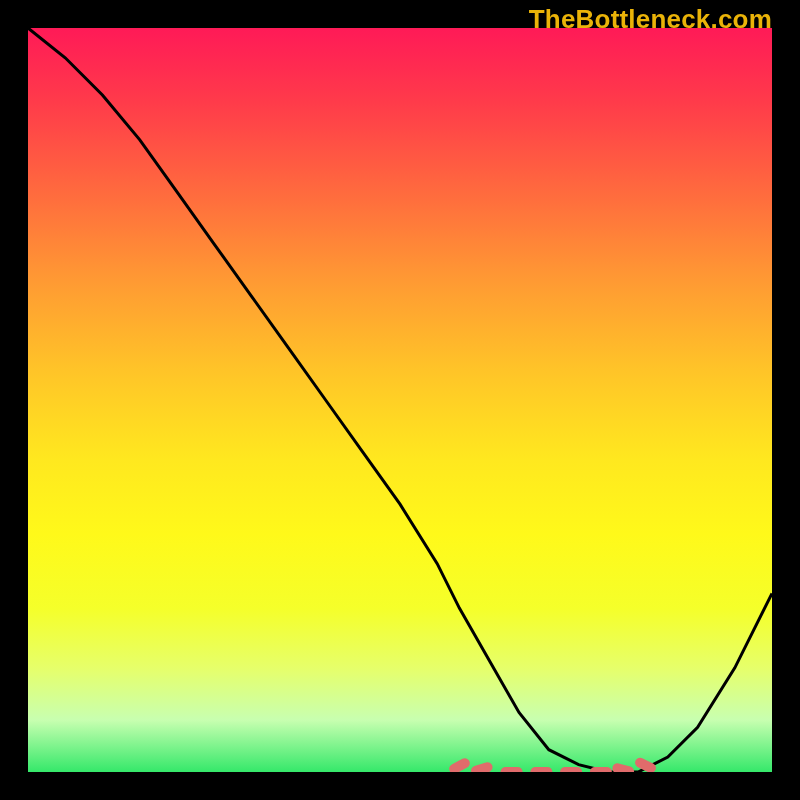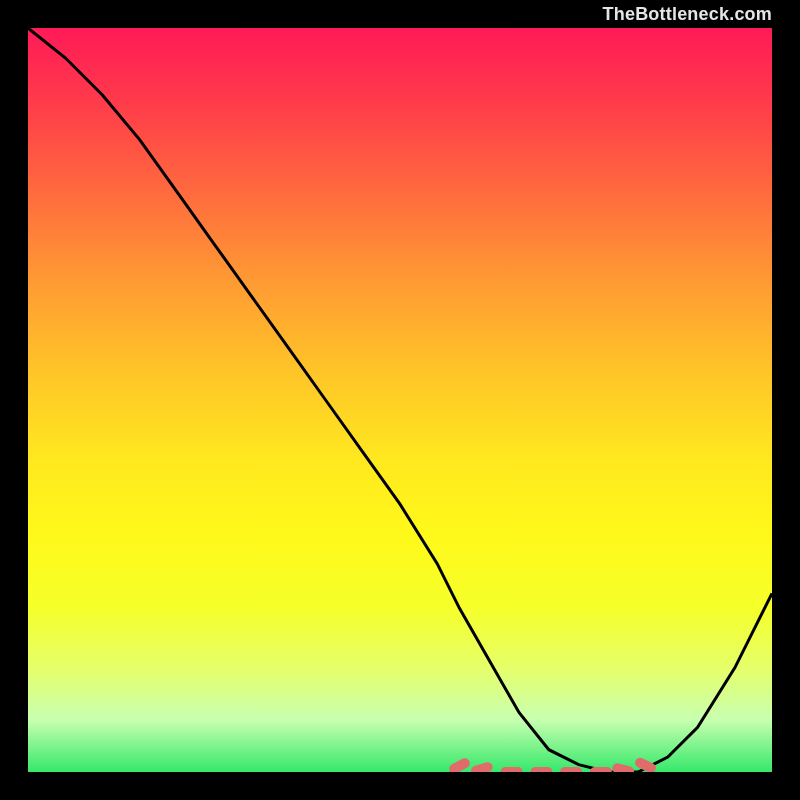--- a/index.html
+++ b/index.html
@@ -52,22 +52,22 @@
     position: absolute;
     top: 0;
     left: 0;
     width: 744px;
     height: 744px;
   }
   .watermark {
     position: absolute;
     top: 4px;
     right: 28px;
-    color: #e5e5e5;
-    font-size: 18px;
+    color: #eab308;
+    font-size: 26px;
     font-weight: 600;
     letter-spacing: 0.2px;
     text-align: right;
   }
 </style>
 </head>
 <body>
 
 <div class="frame">
   <div class="plot">

